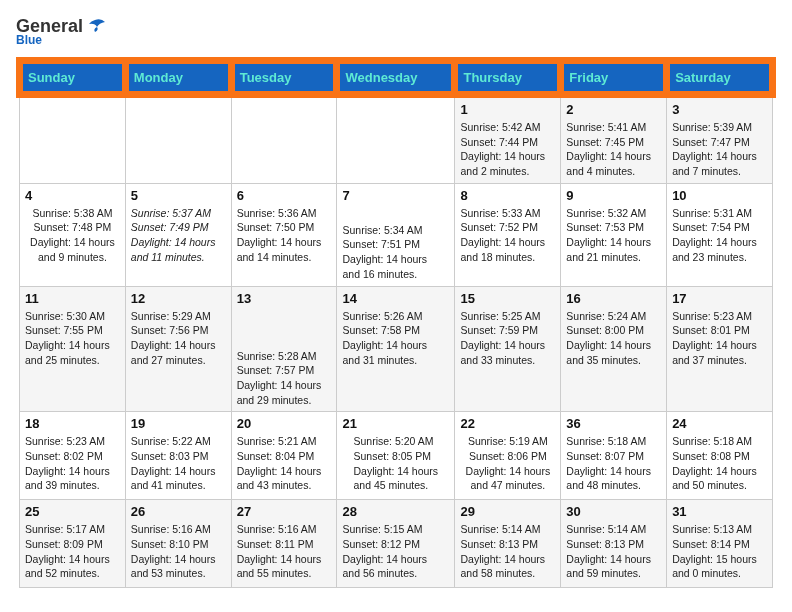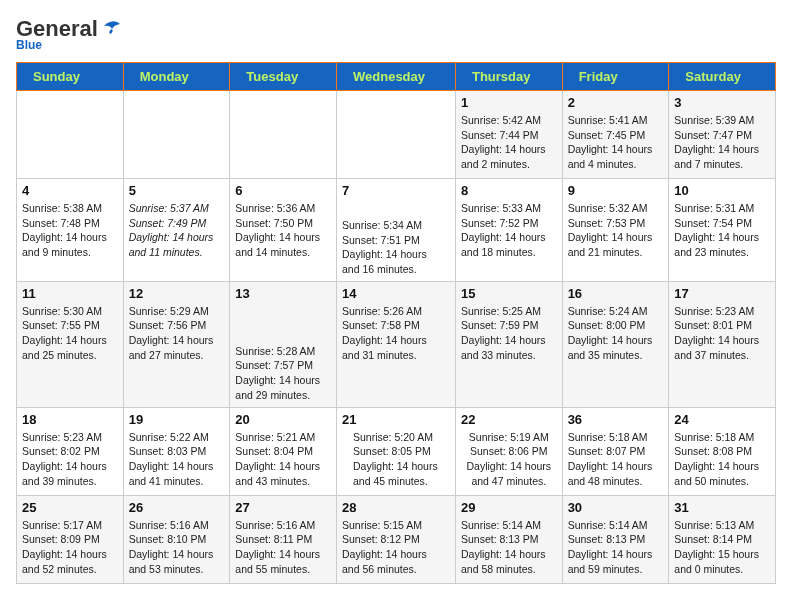--- a/index.html
+++ b/index.html
@@ -33,26 +33,26 @@
       font-size: 15px;
       color: #333;
     }
     table {
       width: 100%;
       border-collapse: collapse;
       font-size: 11px;
     }
     thead tr th {
       background-color: #1565c0;
-      color: #bef264;
-      padding: 6px 16px;
+      color: #5eead4;
+      padding: 6px 5px;
       text-align: left;
       font-size: 13px;
       font-weight: bold;
-      border: 1px solid #f97316;
+      border: 7px solid #f97316;
     }
     tbody tr td {
       border: 1px solid #ccc;
       padding: 4px 5px;
       vertical-align: top;
       background: #fff;
       min-height: 80px;
       height: 88px;
     }
     tbody tr:nth-child(odd) td {
@@ -72,21 +72,21 @@
     .empty-cell {
       background: #fff !important;
     }
   </style>
 </head>
 <body>
 
 <div class="header-area">
   <div class="logo">
     <div style="display:flex;align-items:center;gap:2px;">
-      <span style="font-size:22px;font-weight:bold;color:#333;">General</span>
+      <span style="font-size:18px;font-weight:bold;color:#333;">General</span>
       <svg width="22" height="18" viewBox="0 0 22 18">
         <path d="M10 2 Q16 0 20 4 Q14 5 12 9 Q10 5 4 6 Q6 3 10 2Z" fill="#1565c0"></path>
         <path d="M12 9 Q14 12 10 14 Q8 11 12 9Z" fill="#1565c0"></path>
       </svg>
     </div>
     <span style="font-size:12px;font-weight:bold;color:#1565c0;margin-top:-4px;">Blue</span>
   </div>
   <div class="title-area">
     <div class="main-title"></div>
     <div class="subtitle"></div>
@@ -129,21 +129,21 @@
           <div class="day-number">3</div>
           <div class="day-info" style="white-space: pre-line;">Sunrise: 5:39 AM
 Sunset: 7:47 PM
 Daylight: 14 hours
 and 7 minutes.</div>
         </td>
       </tr>
       <tr>
         <td>
           <div class="day-number">4</div>
-          <div class="day-info" style="white-space: pre-line;">Sunrise: 5:38 AM
+          <div class="day-info" style="white-space: pre-line; text-align: center;">Sunrise: 5:38 AM
 Sunset: 7:48 PM
 Daylight: 14 hours
 and 9 minutes.</div>
         </td>
         <td>
           <div class="day-number">5</div>
           <div class="day-info" style="white-space: pre-line; font-style: italic;">Sunrise: 5:37 AM
 Sunset: 7:49 PM
 Daylight: 14 hours
 and 11 minutes.</div>

